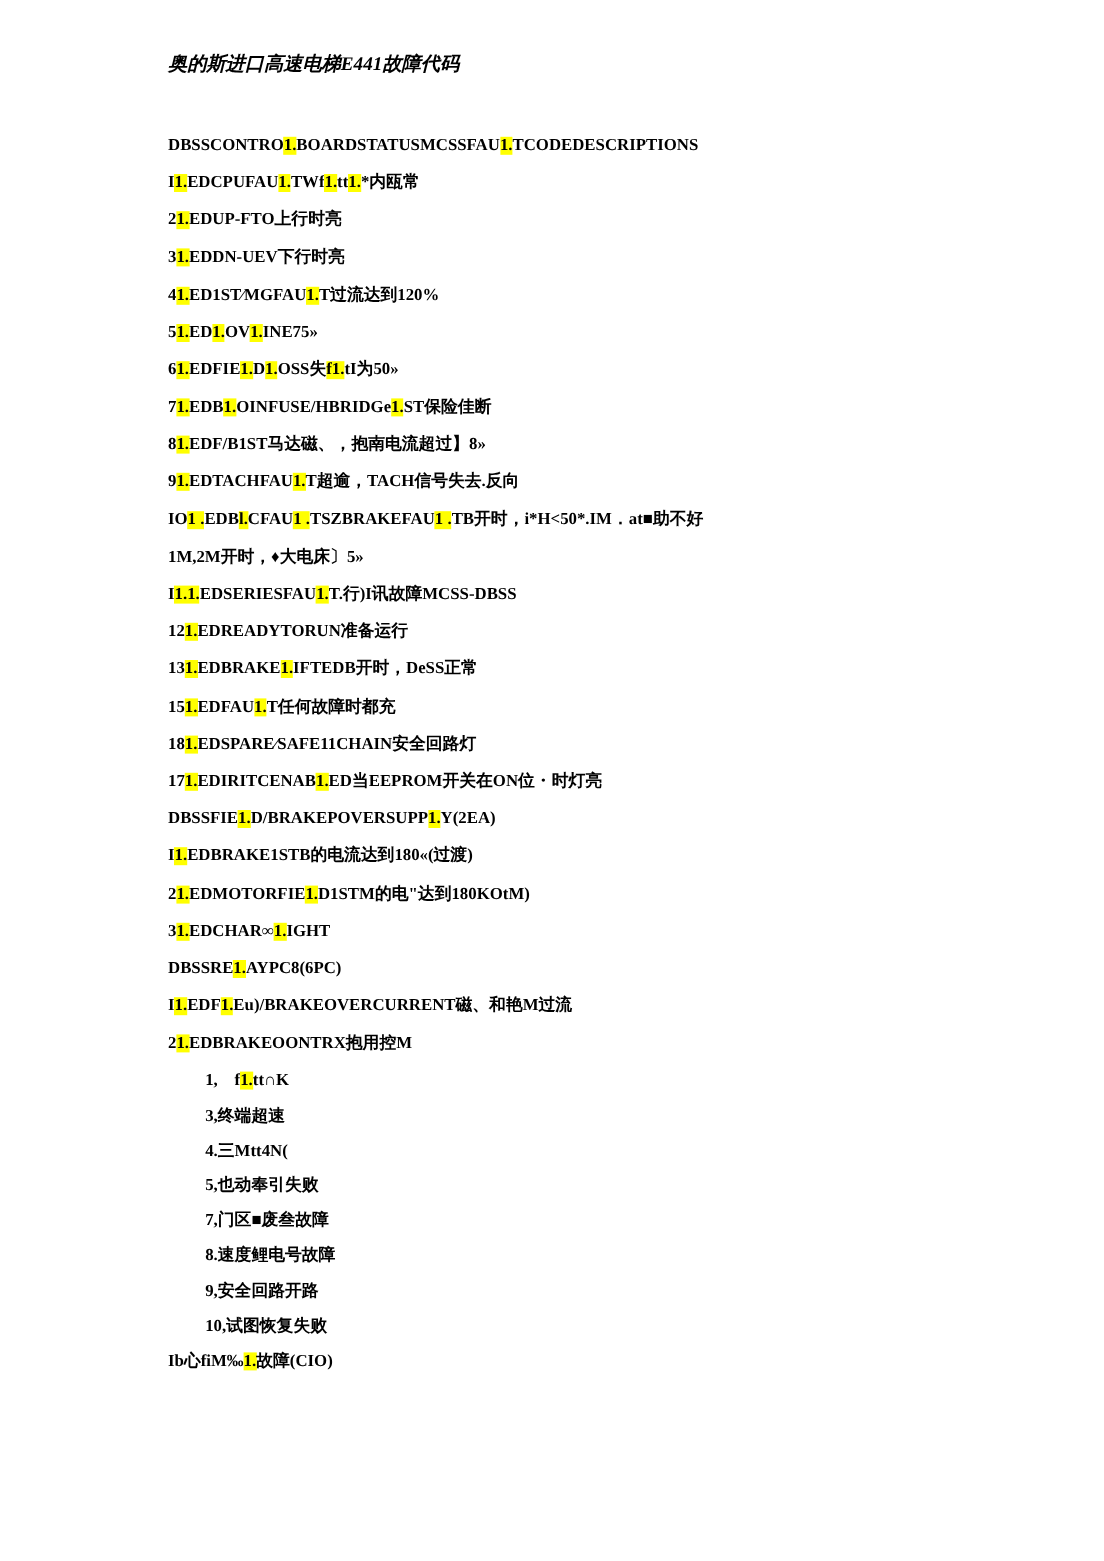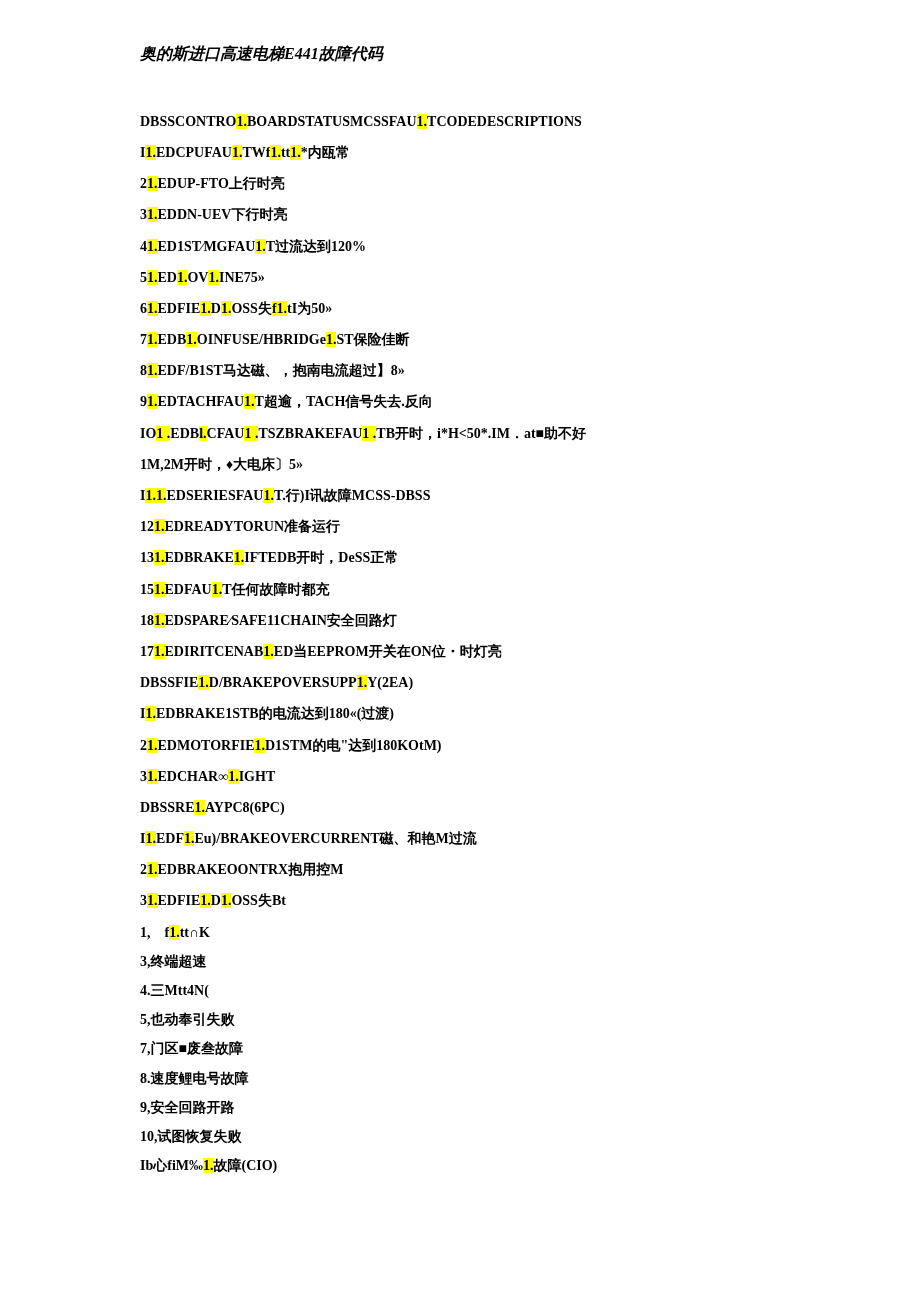--- a/index.html
+++ b/index.html
@@ -23,20 +23,21 @@
       font-size: 14px;
       font-weight: bold;
       margin-bottom: 6px;
       font-family: "Times New Roman", "SimSun", serif;
     }
     .hl {
       background-color: #ffff00;
     }
     .numlist .line {
       margin-bottom: 4px;
+      margin-left: 31px;
     }
   </style>
 </head>
 <body>
 
 <div class="title">奥的斯进口高速电梯E441故障代码</div>
 
 <div id="content">
     <div class="line"><span>DBSSCONTRO</span><span class="hl">1.</span><span>BOARDSTATUSMCSSFAU</span><span class="hl">1.</span><span>TCODEDESCRIPTIONS</span></div>
     <div class="line"><span>I</span><span class="hl">1.</span><span>EDCPUFAU</span><span class="hl">1.</span><span>TWf</span><span class="hl">1.</span><span>tt</span><span class="hl">1.</span><span>*内瓯常</span></div>
@@ -56,21 +57,20 @@
     <div class="line"><span>15</span><span class="hl">1.</span><span>EDFAU</span><span class="hl">1.</span><span>T任何故障时都充</span></div>
     <div class="line"><span>18</span><span class="hl">1.</span><span>EDSPARE∕SAFE11CHAIN安全回路灯</span></div>
     <div class="line"><span>17</span><span class="hl">1.</span><span>EDIRITCENAB</span><span class="hl">1.</span><span>ED当EEPROM开关在ON位・时灯亮</span></div>
     <div class="line"><span>DBSSFIE</span><span class="hl">1.</span><span>D/BRAKEPOVERSUPP</span><span class="hl">1.</span><span>Y(2EA)</span></div>
     <div class="line"><span>I</span><span class="hl">1.</span><span>EDBRAKE1STB的电流达到180«(过渡)</span></div>
     <div class="line"><span>2</span><span class="hl">1.</span><span>EDMOTORFIE</span><span class="hl">1.</span><span>D1STM的电"达到180KOtM)</span></div>
     <div class="line"><span>3</span><span class="hl">1.</span><span>EDCHAR∞</span><span class="hl">1.</span><span>IGHT</span></div>
     <div class="line"><span>DBSSRE</span><span class="hl">1.</span><span>AYPC8(6PC)</span></div>
     <div class="line"><span>I</span><span class="hl">1.</span><span>EDF</span><span class="hl">1.</span><span>Eu)/BRAKEOVERCURRENT磁、和艳M过流</span></div>
     <div class="line"><span>2</span><span class="hl">1.</span><span>EDBRAKEOONTRX抱用控M</span></div>
-    <div class="line"><span>3</span><span class="hl">1.</span><span>EDFIE</span><span class="hl">1.</span><span>D</span><span class="hl">1.</span><span>OSS失Bt</span></div>
     <div class="numlist">
       <div class="line"><span>1,　f</span><span class="hl">1.</span><span>tt∩K</span></div>
       <div class="line">3,终端超速</div>
       <div class="line">4.三Mtt4N(</div>
       <div class="line">5,也动奉引失败</div>
       <div class="line">7,门区■废叁故障</div>
       <div class="line">8.速度鲤电号故障</div>
       <div class="line">9,安全回路开路</div>
       <div class="line">10,试图恢复失败</div>
     </div>

